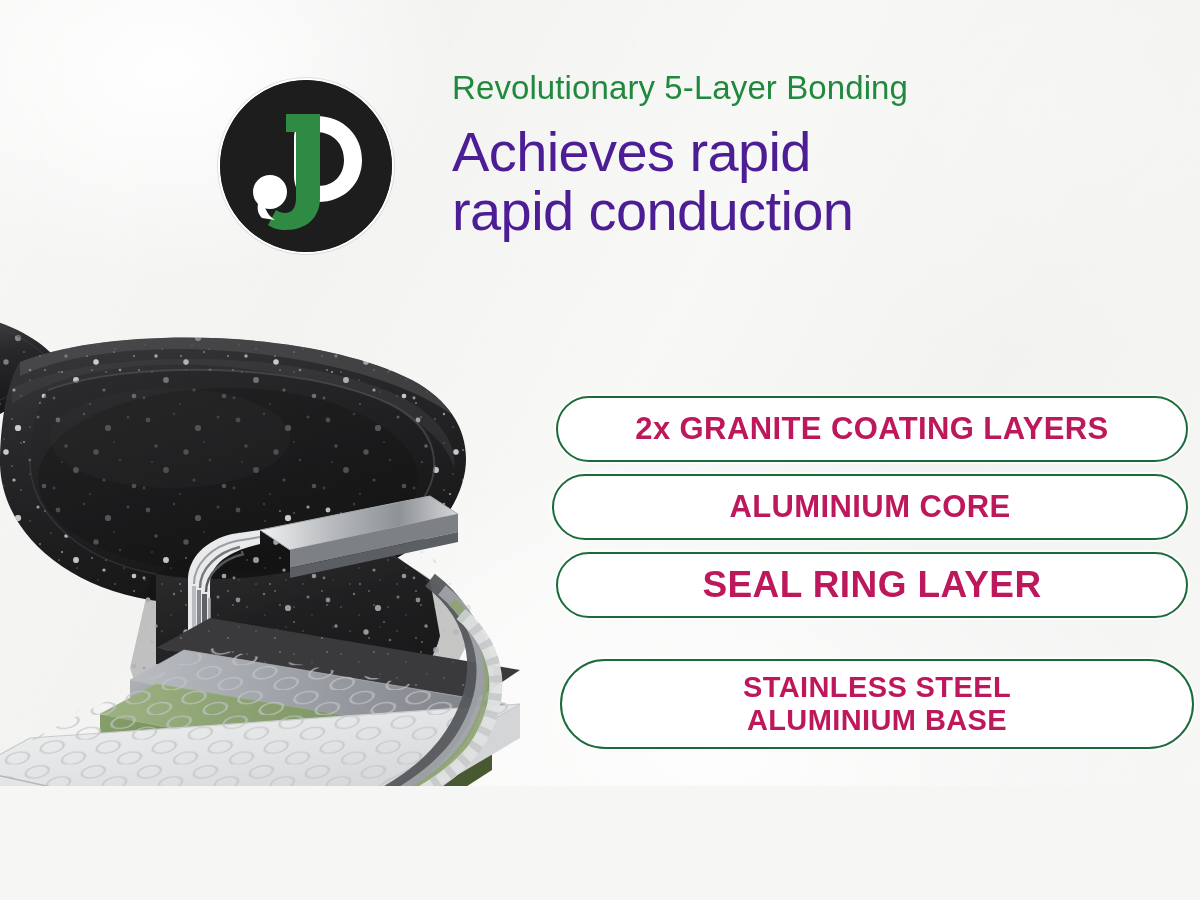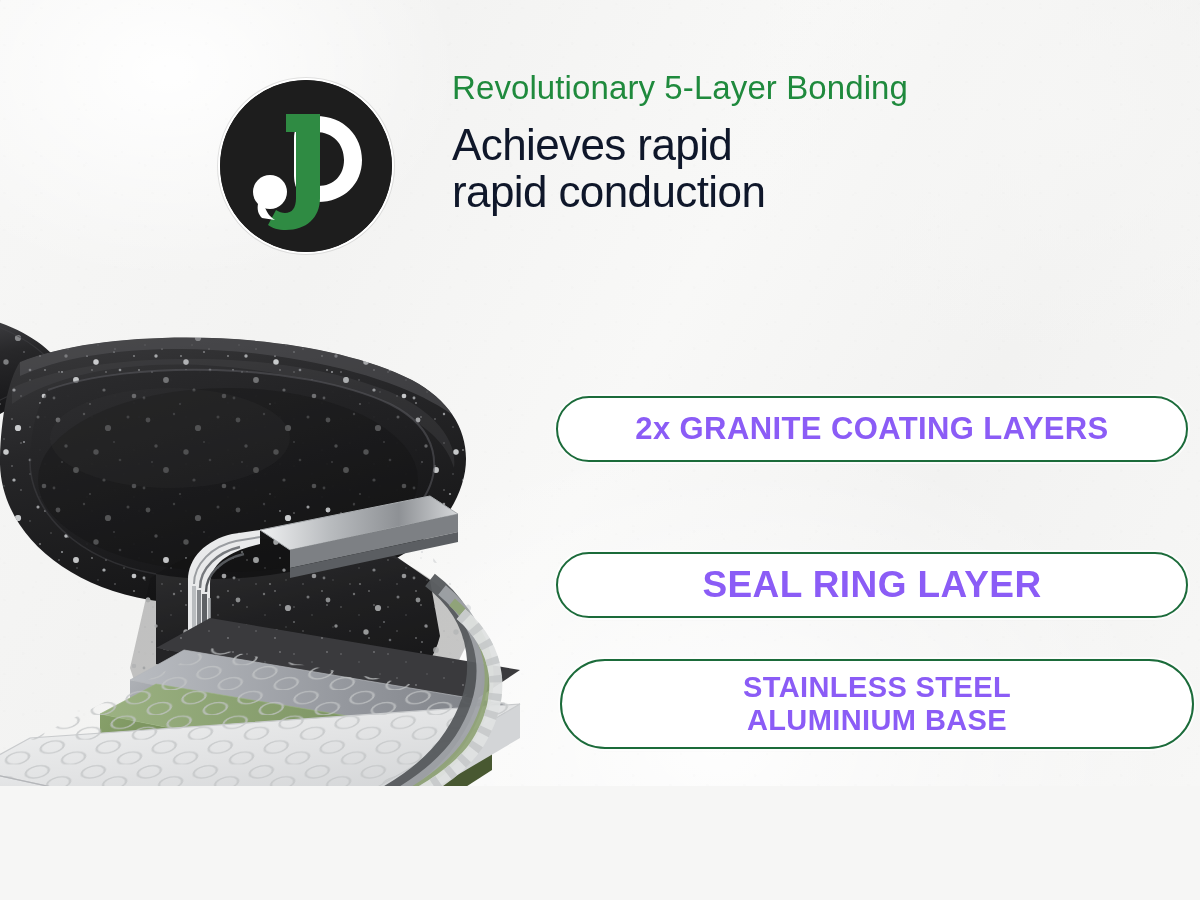--- a/index.html
+++ b/index.html
@@ -37,32 +37,32 @@
 
   
   .logo{position:absolute;left:218px;top:78px;width:172px;height:172px;border-radius:50%;
     background:#1d1d1d;border:2px solid #ffffff;
     box-shadow:0 0 0 1px rgba(0,0,0,.10);overflow:hidden;}
   .logo svg{display:block;width:172px;height:172px;}
 
   .eyebrow{position:absolute;left:452px;top:70px;width:700px;
     font-size:33px;font-weight:400;letter-spacing:.1px;color:#1f8a3d;line-height:1.12;}
   .headline{position:absolute;left:452px;top:122px;width:720px;
-    font-size:44px;font-weight:400;letter-spacing:-.6px;color:#0f172a;line-height:1.06;}
+    font-size:56px;font-weight:400;letter-spacing:-.6px;color:#4c1d95;line-height:1.06;}
   .headline .l2{display:block;}
 
   
   .pan-wrap{position:absolute;left:-40px;top:318px;width:700px;height:570px;}
   .pan-wrap svg{display:block;}
 
   
   .pill{position:absolute;background:#ffffff;border:2.2px solid #1b6b3a;border-radius:999px;
     display:flex;align-items:center;justify-content:center;
     box-shadow:0 0 0 2px rgba(255,255,255,.75), 0 1px 3px rgba(0,0,0,.06);}
-  .pill span{font-weight:700;color:#8b5cf6;letter-spacing:.4px;text-align:center;line-height:1.13;}
+  .pill span{font-weight:700;color:#be185d;letter-spacing:.4px;text-align:center;line-height:1.13;}
   .pill-1{left:556px;top:396px;width:628px;height:62px;}
   .pill-1 span{font-size:31px;}
   .pill-2{left:552px;top:474px;width:632px;height:62px;}
   .pill-2 span{font-size:31px;}
   .pill-3{left:556px;top:552px;width:628px;height:62px;}
   .pill-3 span{font-size:37px;}
   .pill-4{left:560px;top:659px;width:630px;height:86px;}
   .pill-4 span{font-size:29px;}
 </style>
 </head>
@@ -294,20 +294,23 @@
 
   <div class="eyebrow">Revolutionary 5-Layer Bonding</div>
   <div class="headline">
     <span class="l1">Achieves rapid</span>
     <span class="l2">rapid conduction</span>
   </div>
 
   <div class="pill pill-1">
     <span>2x GRANITE COATING LAYERS</span>
   </div>
+  <div class="pill pill-2">
+    <span>ALUMINIUM CORE</span>
+  </div>
   <div class="pill pill-3">
     <span>SEAL RING LAYER</span>
   </div>
   <div class="pill pill-4">
     <span>
       <span>STAINLESS STEEL</span><br>
       <span>ALUMINIUM BASE</span>
     </span>
   </div>
 

